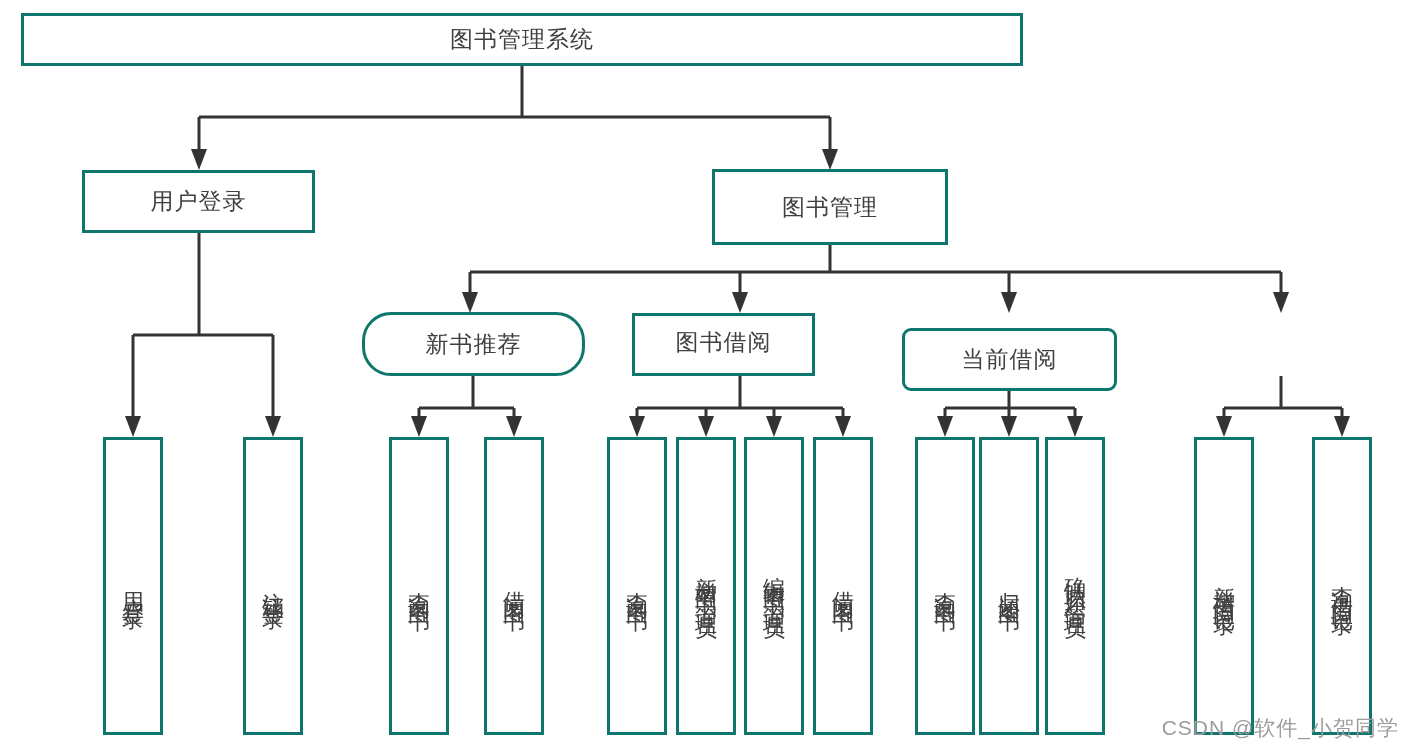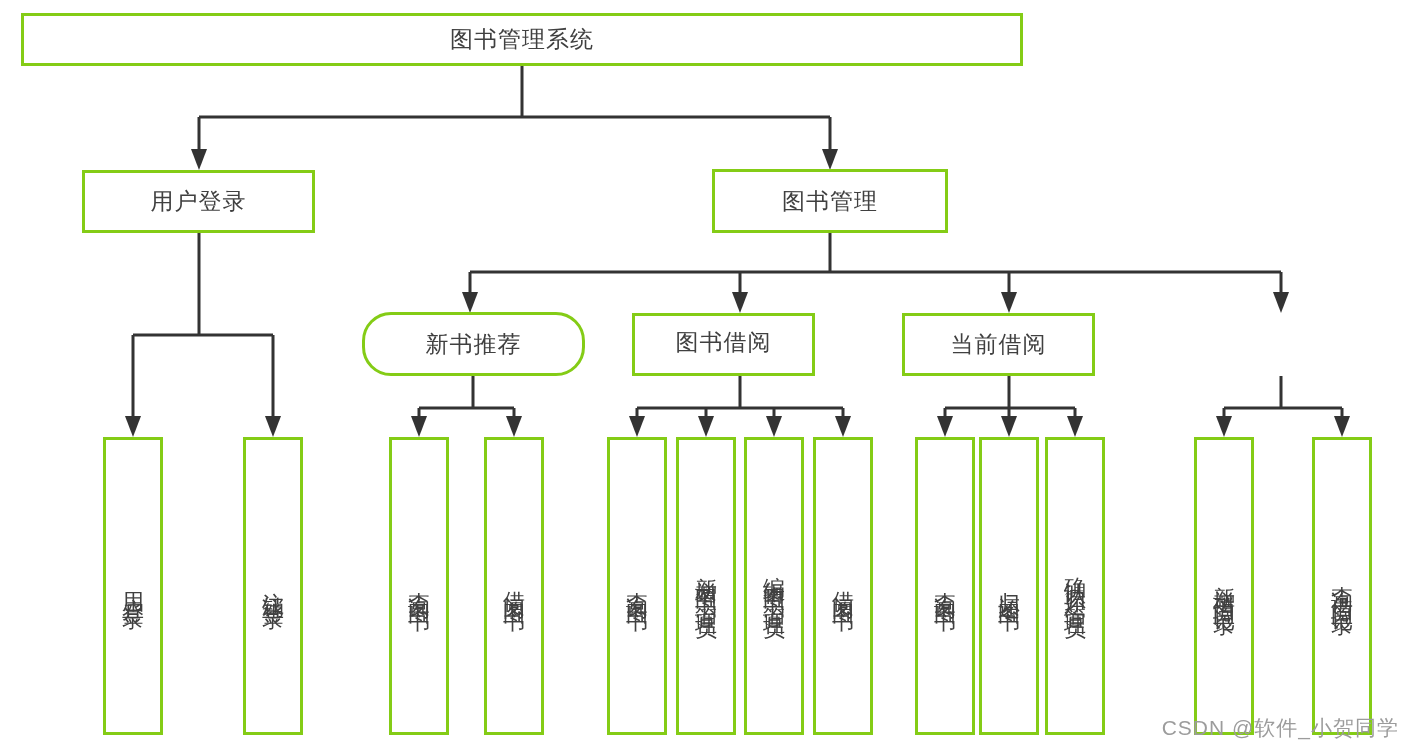--- a/index.html
+++ b/index.html
@@ -17,21 +17,21 @@
   }
   .connectors {
     position: absolute;
     left: 0;
     top: 0;
     z-index: 1;
   }
   .box {
     position: absolute;
     box-sizing: border-box;
-    border: 3px solid #84cc16;
+    border: 3px solid #0f766e;
     background: #ffffff;
     color: #404040;
     display: flex;
     align-items: center;
     justify-content: center;
     z-index: 2;
     line-height: 1;
     text-align: center;
   }
   .h-node {
@@ -101,25 +101,25 @@
       <polygon points="1001,416 1017,416 1009,437"></polygon>
       <polygon points="1067,416 1083,416 1075,437"></polygon>
       <polygon points="1216,416 1232,416 1224,437"></polygon>
       <polygon points="1334,416 1350,416 1342,437"></polygon>
     </g>
   </svg>
 
   <div class="box h-node" style="left:21px; top:13px; width:1002px; height:53px;">图书管理系统</div>
 
   <div class="box h-node" style="left:82px; top:170px; width:233px; height:63px;">用户登录</div>
-  <div class="box h-node" style="left:712px; top:169px; width:236px; height:64px;">图书管理</div>
+  <div class="box h-node" style="left:712px; top:169px; width:236px; height:76px;">图书管理</div>
 
   <div class="box h-node" style="left:362px; top:312px; width:223px; height:64px;border-radius:29px;">新书推荐</div>
   <div class="box h-node" style="left:632px; top:313px; width:183px; height:63px;font-family:Liberation Mono, monospace;">图书借阅</div>
-  <div class="box h-node" style="left:902px; top:313px; width:193px; height:63px;">当前借阅</div>
+  <div class="box h-node" style="left:902px; top:328px; width:215px; height:63px;border-radius:9px;">当前借阅</div>
 
   <div class="box leaf" style="left:103px; top:437px; width:60px; height:298px;">用户登录</div>
   <div class="box leaf" style="left:243px; top:437px; width:60px; height:298px;">注销登录</div>
 
   <div class="box leaf" style="left:389px; top:437px; width:60px; height:298px;">查询图书</div>
   <div class="box leaf" style="left:484px; top:437px; width:60px; height:298px;">借阅图书</div>
 
   <div class="box leaf" style="left:607px; top:437px; width:60px; height:298px;">查询图书</div>
   <div class="box leaf" style="left:676px; top:437px; width:60px; height:298px;">新增图书（管理员）</div>
   <div class="box leaf" style="left:744px; top:437px; width:60px; height:298px;">编辑图书（管理员）</div>

